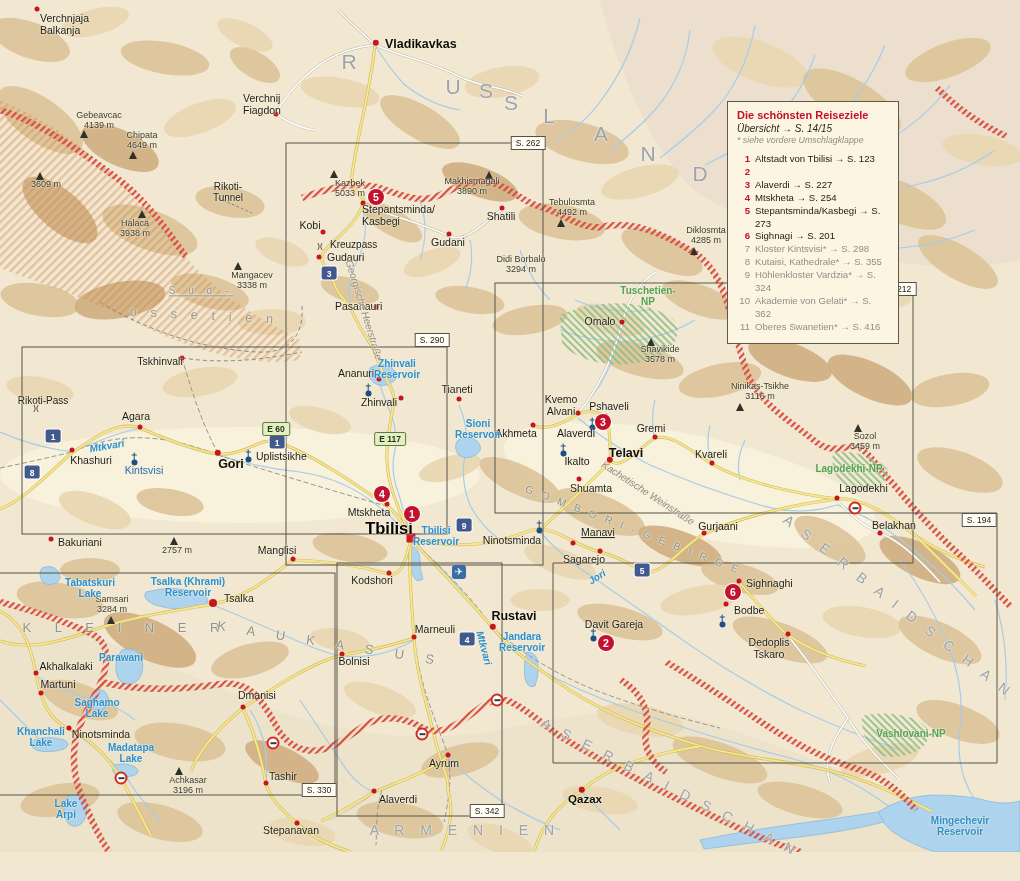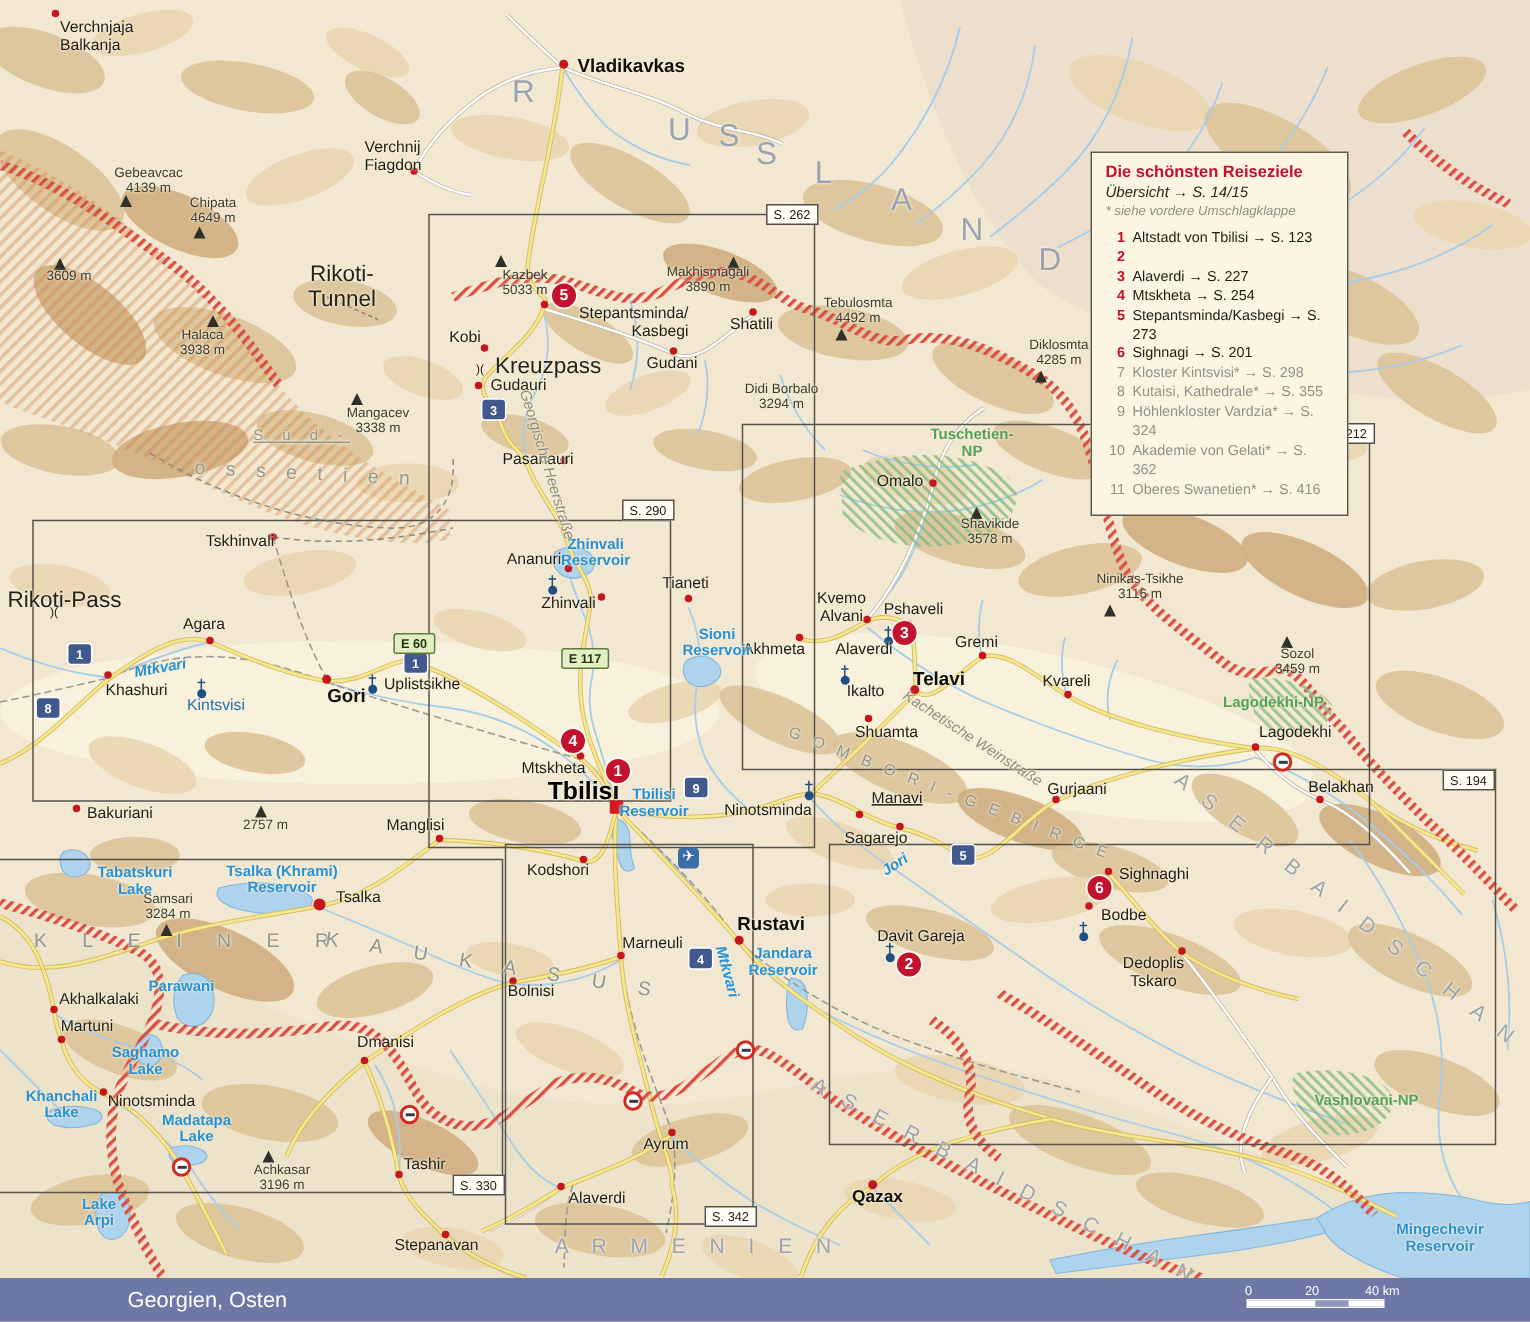--- a/index.html
+++ b/index.html
@@ -11,21 +11,21 @@
   .lb{position:absolute;white-space:pre;line-height:1.13;color:#1d1d15;font-size:10.5px;text-align:center;
       text-shadow:0 0 2px rgba(248,240,220,.95),0 0 2px rgba(248,240,220,.95);}
   .lb-city-major{font-size:12.5px;font-weight:bold;color:#0d0d07;}
   .lb-tbilisi{font-size:16.5px;font-weight:bold;color:#000;}
   .lb-peak{font-size:9px;color:#3b3b2f;}
   .lb-water{font-size:10px;color:#2791d3;font-weight:bold;}
   .lb-river{font-size:10px;color:#2791d3;font-style:italic;font-weight:bold;}
   .lb-np{font-size:10px;color:#54a156;font-weight:bold;}
   .lb-region{color:#9ba3ae;}
   .lb-road{font-size:10px;color:#8d8d7f;font-style:italic;}
-  .lb-misc{font-size:15px;color:#23231a;}
+  .lb-misc{font-size:10px;color:#23231a;}
   .lb-blue-city{color:#2a6fae;}
   
   .dot{position:absolute;width:5px;height:5px;border-radius:50%;background:#c5161d;}
   .dot.sq{border-radius:1px;background:#d01a24;}
   .tri{position:absolute;width:0;height:0;border-left:4.5px solid transparent;border-right:4.5px solid transparent;
        border-bottom:8px solid #30302a;}
   .mon{position:absolute;width:9px;height:13px;}
   .mon i{position:absolute;left:50%;bottom: 0;width:6px;height:6px;border-radius:50%;background:#1d4f84;transform:translateX(-50%);}
   .mon:before{content:"";position:absolute;left:50%;top:0;width:1.6px;height:8px;background:#1d4f84;transform:translateX(-50%);}
   .mon:after{content:"";position:absolute;left:50%;top:1.8px;width:5.5px;height:1.6px;background:#1d4f84;transform:translateX(-50%);}
@@ -451,21 +451,21 @@
         <span class="shield sh-air" style="left: 459px; top: 572px; transform: translate(-50%, -50%) rotate(0deg);">✈</span>
       </div>
     <div>
 
     <div class="lb" style="left: 40px; top: 25px; transform: translate(0px, -50%) rotate(0deg); text-align: left;">Verchnjaja
 Balkanja</div>
         <div class="lb" style="left: 243px; top: 105px; transform: translate(0px, -50%) rotate(0deg); text-align: left;">Verchnij
 Fiagdon</div>
         <div class="lb lb-city-major" style="left: 385px; top: 44px; transform: translate(0px, -50%) rotate(0deg); text-align: left;">Vladikavkas</div>
         <div class="lb" style="left: 310px; top: 226px; transform: translate(-50%, -50%) rotate(0deg);">Kobi</div>
-        <div class="lb" style="left: 362px; top: 216px; transform: translate(0px, -50%) rotate(0deg); text-align: right; margin-left: 24px;">Stepantsminda/
+        <div class="lb" style="left: 362px; top: 216px; transform: translate(0px, -50%) rotate(0deg); text-align: left;">Stepantsminda/
 Kasbegi</div>
         <div class="lb" style="left: 327px; top: 258px; transform: translate(0px, -50%) rotate(0deg); text-align: left;">Gudauri</div>
         <div class="lb" style="left: 448px; top: 243px; transform: translate(-50%, -50%) rotate(0deg);">Gudani</div>
         <div class="lb" style="left: 501px; top: 217px; transform: translate(-50%, -50%) rotate(0deg);">Shatili</div>
         <div class="lb" style="left: 335px; top: 307px; transform: translate(0px, -50%) rotate(0deg); text-align: left;">Pasanauri</div>
         <div class="lb" style="left: 160px; top: 362px; transform: translate(-50%, -50%) rotate(0deg);">Tskhinvali</div>
         <div class="lb" style="left: 136px; top: 417px; transform: translate(-50%, -50%) rotate(0deg);">Agara</div>
         <div class="lb" style="left: 91px; top: 461px; transform: translate(-50%, -50%) rotate(0deg);">Khashuri</div>
         <div class="lb lb-city-major" style="left: 231px; top: 464px; transform: translate(-50%, -50%) rotate(0deg);">Gori</div>
         <div class="lb" style="left: 256px; top: 457px; transform: translate(0px, -50%) rotate(0deg); text-align: left;">Uplistsikhe</div>
@@ -663,27 +663,14 @@
           <span class="lg-num">10</span>
           <span class="lg-text">Akademie von Gelati* → S. 362</span>
         </div>
         <div class="lg-row muted">
           <span class="lg-num">11</span>
           <span class="lg-text">Oberes Swanetien* → S. 416</span>
         </div>
       </div>
   </div>
 
-  <div class="footer">
-    <span class="f-title">Georgien, Osten</span>
-    <div class="scale">
-      <span class="s-t s-t0">0</span>
-      <span class="s-t s-t20">20</span>
-      <span class="s-t s-t40">40 km</span>
-      <div class="s-bar">
-          <i class="s1"></i>
-          <i class="s2"></i>
-          <i class="s3"></i>
-        </div>
-    </div>
-  </div>
 
 </div>
 
 </body></html>

